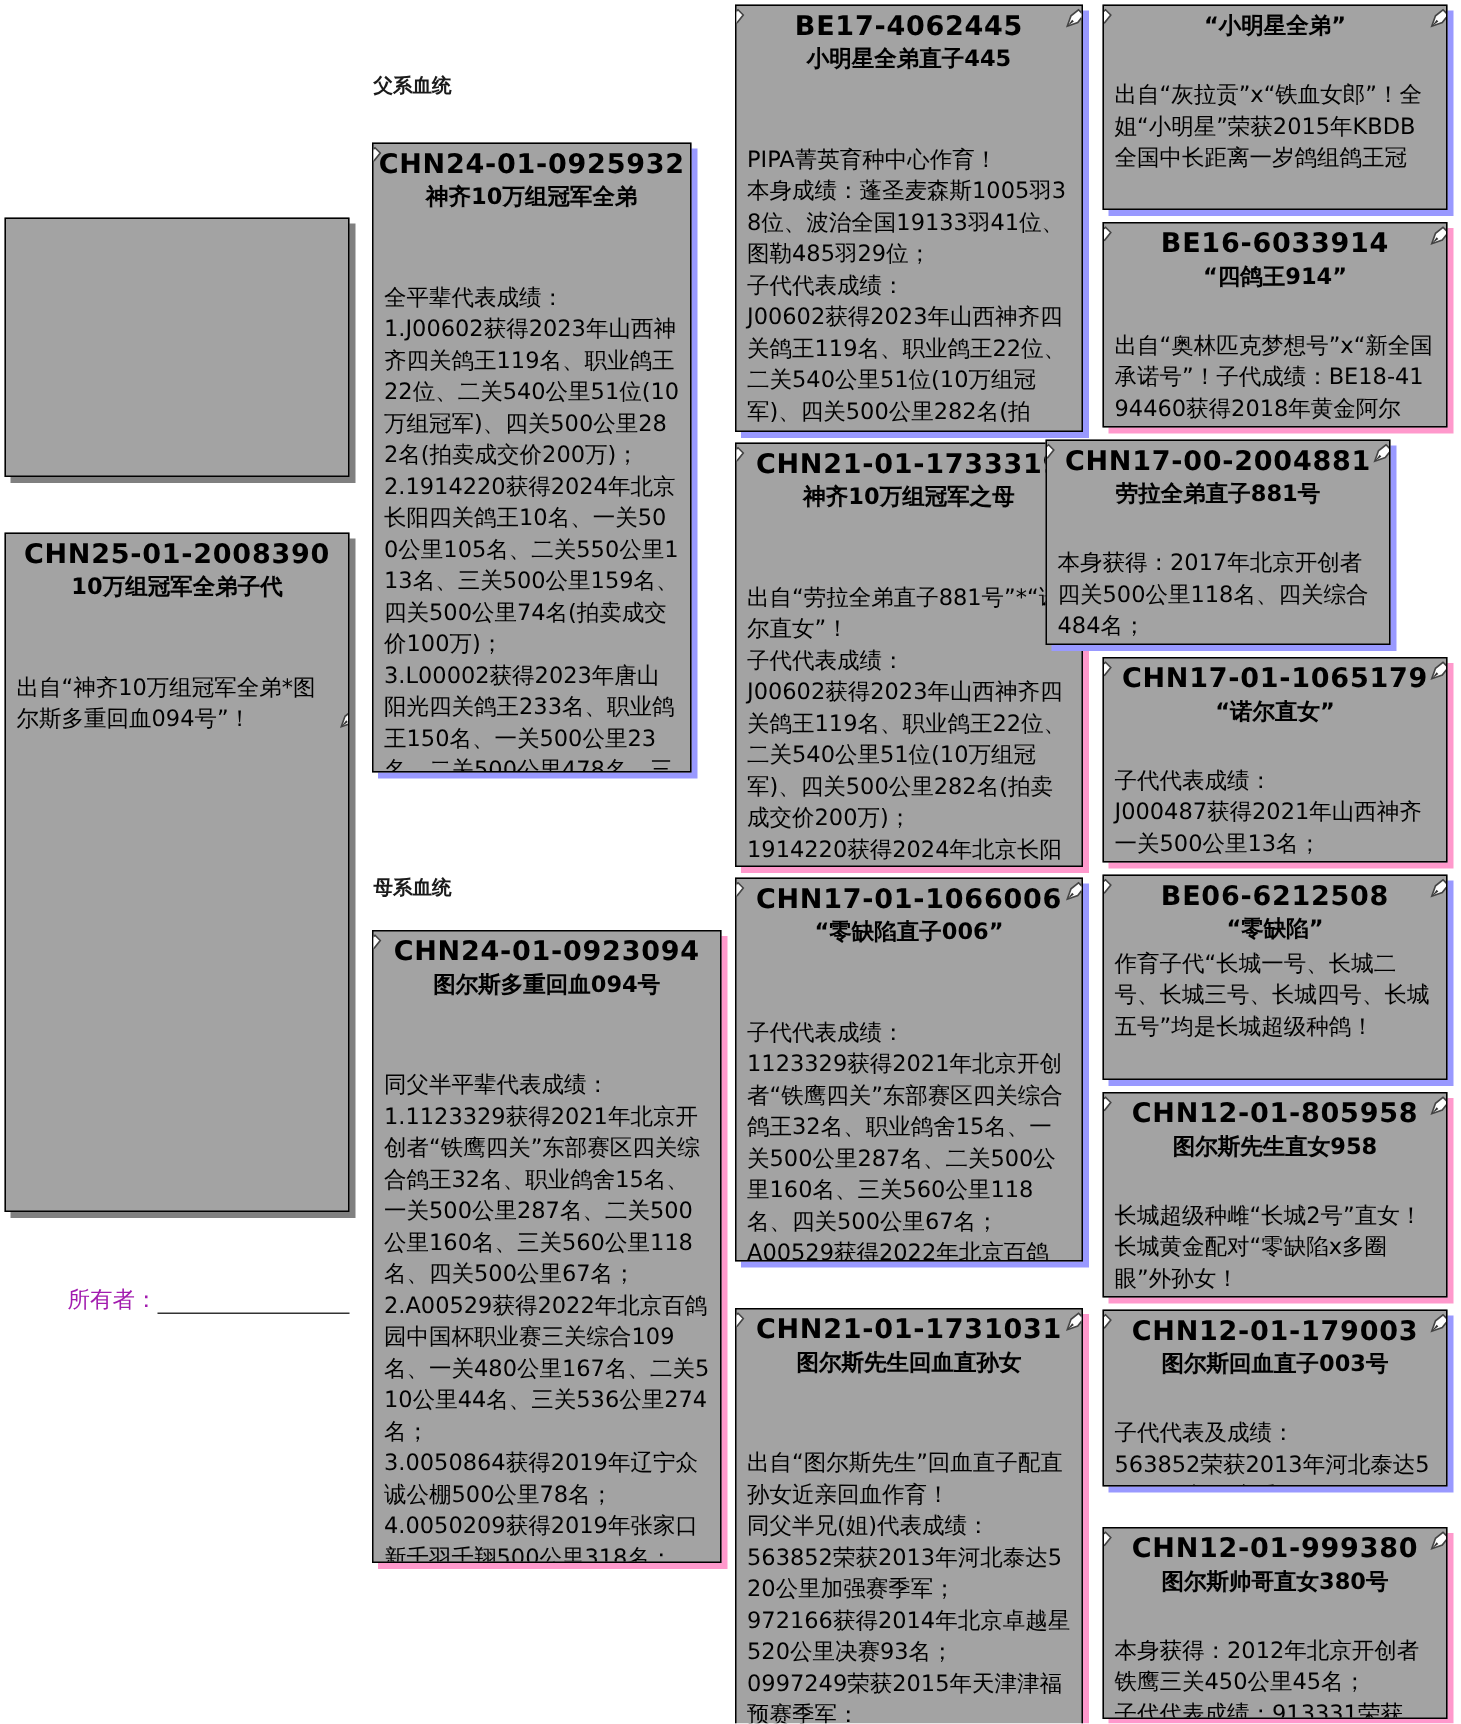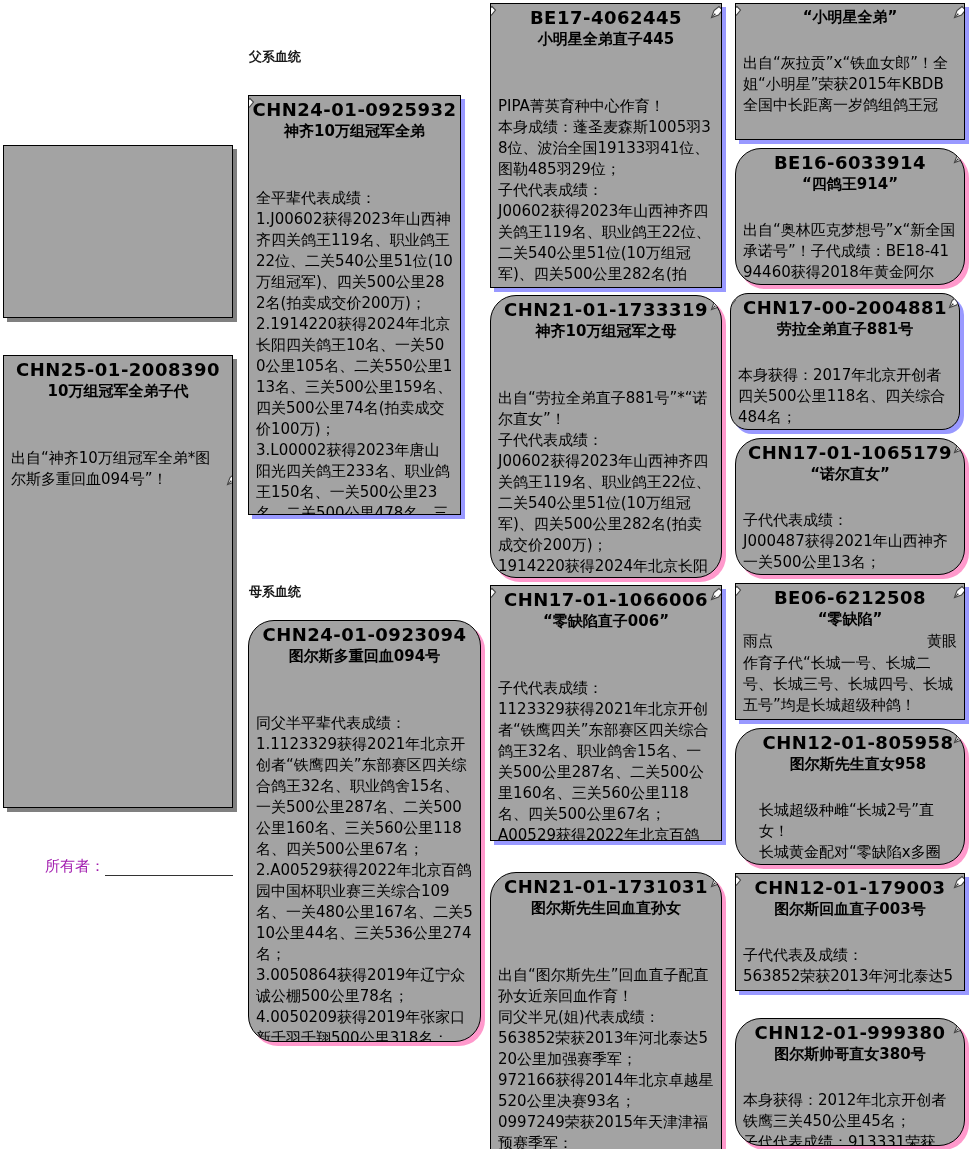--- a/index.html
+++ b/index.html
@@ -1,20 +1,20 @@
 <!DOCTYPE html>
 <html><head>
 <meta charset="utf-8">
 <style>
   html,body{margin:0;padding:0;background:#fff;}
   #stage{position:relative;width:974px;height:1149px;background:#fff;overflow:hidden;
          font-family:"DejaVu Sans","Liberation Sans",sans-serif;color:#000;}
   .card{position:absolute;background:#a3a3a3;border:1px solid #000;overflow:hidden;box-sizing:border-box;}
   .male{box-shadow:4px 4px 0 #9999ff;}
-  .female{box-shadow:4px 4px 0 #ff99cc;border-radius:26px;}
+  .female{box-shadow:4px 4px 0 #ff99cc;}
   .neutral{box-shadow:4px 4px 0 #808080;}
   .hdr{text-align:center;padding-top:3px;}
   .ring{font-size:18px;font-weight:bold;letter-spacing:0.5px;line-height:22px;}
   .pname{font-size:15px;font-weight:bold;line-height:21px;}
   .body{font-size:15px;line-height:21px;padding:0 7px;white-space:pre-wrap;word-break:break-all;}
   .gap-lg .body{margin-top:46px;}
   .gap-md .body{margin-top:25px;}
   .gap-none .body{margin-top:2px;}
   .traits{display:flex;justify-content:space-between;font-size:15px;line-height:20px;padding:1px 7px 0 7px;}
   .sect-label{position:absolute;font-size:13px;font-weight:bold;color:#1a1a1a;}
@@ -182,21 +182,21 @@
           <path d="M1.5 12.5 L4 5.5 L9 1.5 L12.5 5 L8.5 10 Z" fill="#fdfdfd" stroke="#444" stroke-width="1.1"></path>
           <path d="M1.5 12.5 L4.8 8.2 L5.9 9.3 Z" fill="#333"></path>
         </svg></span>
     <div class="hdr">
       <div class="ring">BE16-6033914</div>
       <div class="pname">“四鸽王914”</div>
     </div>
     <div class="body">出自“奥林匹克梦想号”x“新全国承诺号”！子代成绩：BE18-4194460获得2018年黄金阿尔</div>
   </div>
 
-  <div class="card male gap-md" style="left:730px;top:293px;width:230px;height:137px;border-radius:18px;">
+  <div class="card male gap-md" style="left:697px;top:293px;width:230px;height:137px;">
     <span class="pen tl"><svg viewBox="0 0 14 14" width="14" height="14">
           <path d="M1.5 12.5 L4 5.5 L9 1.5 L12.5 5 L8.5 10 Z" fill="#fdfdfd" stroke="#444" stroke-width="1.1"></path>
           <path d="M1.5 12.5 L4.8 8.2 L5.9 9.3 Z" fill="#333"></path>
         </svg></span>
     <span class="pen tr"><svg viewBox="0 0 14 14" width="14" height="14">
           <path d="M1.5 12.5 L4 5.5 L9 1.5 L12.5 5 L8.5 10 Z" fill="#fdfdfd" stroke="#444" stroke-width="1.1"></path>
           <path d="M1.5 12.5 L4.8 8.2 L5.9 9.3 Z" fill="#333"></path>
         </svg></span>
     <div class="hdr">
       <div class="ring">CHN17-00-2004881</div>
@@ -228,28 +228,24 @@
           <path d="M1.5 12.5 L4.8 8.2 L5.9 9.3 Z" fill="#333"></path>
         </svg></span>
     <span class="pen tr"><svg viewBox="0 0 14 14" width="14" height="14">
           <path d="M1.5 12.5 L4 5.5 L9 1.5 L12.5 5 L8.5 10 Z" fill="#fdfdfd" stroke="#444" stroke-width="1.1"></path>
           <path d="M1.5 12.5 L4.8 8.2 L5.9 9.3 Z" fill="#333"></path>
         </svg></span>
     <div class="hdr">
       <div class="ring">BE06-6212508</div>
       <div class="pname">“零缺陷”</div>
     </div>
-    <div class="traits">
-      <span>雨点</span>
-      <span>黄眼</span>
-    </div>
     <div class="body">作育子代“长城一号、长城二号、长城三号、长城四号、长城五号”均是长城超级种鸽！</div>
   </div>
 
-  <div class="card female gap-md" style="left:735px;top:728px;width:230px;height:137px;padding-left:16px;">
+  <div class="card female gap-md" style="left:735px;top:728px;width:230px;height:137px;">
     <span class="pen tl"><svg viewBox="0 0 14 14" width="14" height="14">
           <path d="M1.5 12.5 L4 5.5 L9 1.5 L12.5 5 L8.5 10 Z" fill="#fdfdfd" stroke="#444" stroke-width="1.1"></path>
           <path d="M1.5 12.5 L4.8 8.2 L5.9 9.3 Z" fill="#333"></path>
         </svg></span>
     <span class="pen tr"><svg viewBox="0 0 14 14" width="14" height="14">
           <path d="M1.5 12.5 L4 5.5 L9 1.5 L12.5 5 L8.5 10 Z" fill="#fdfdfd" stroke="#444" stroke-width="1.1"></path>
           <path d="M1.5 12.5 L4.8 8.2 L5.9 9.3 Z" fill="#333"></path>
         </svg></span>
     <div class="hdr">
       <div class="ring">CHN12-01-805958</div>

